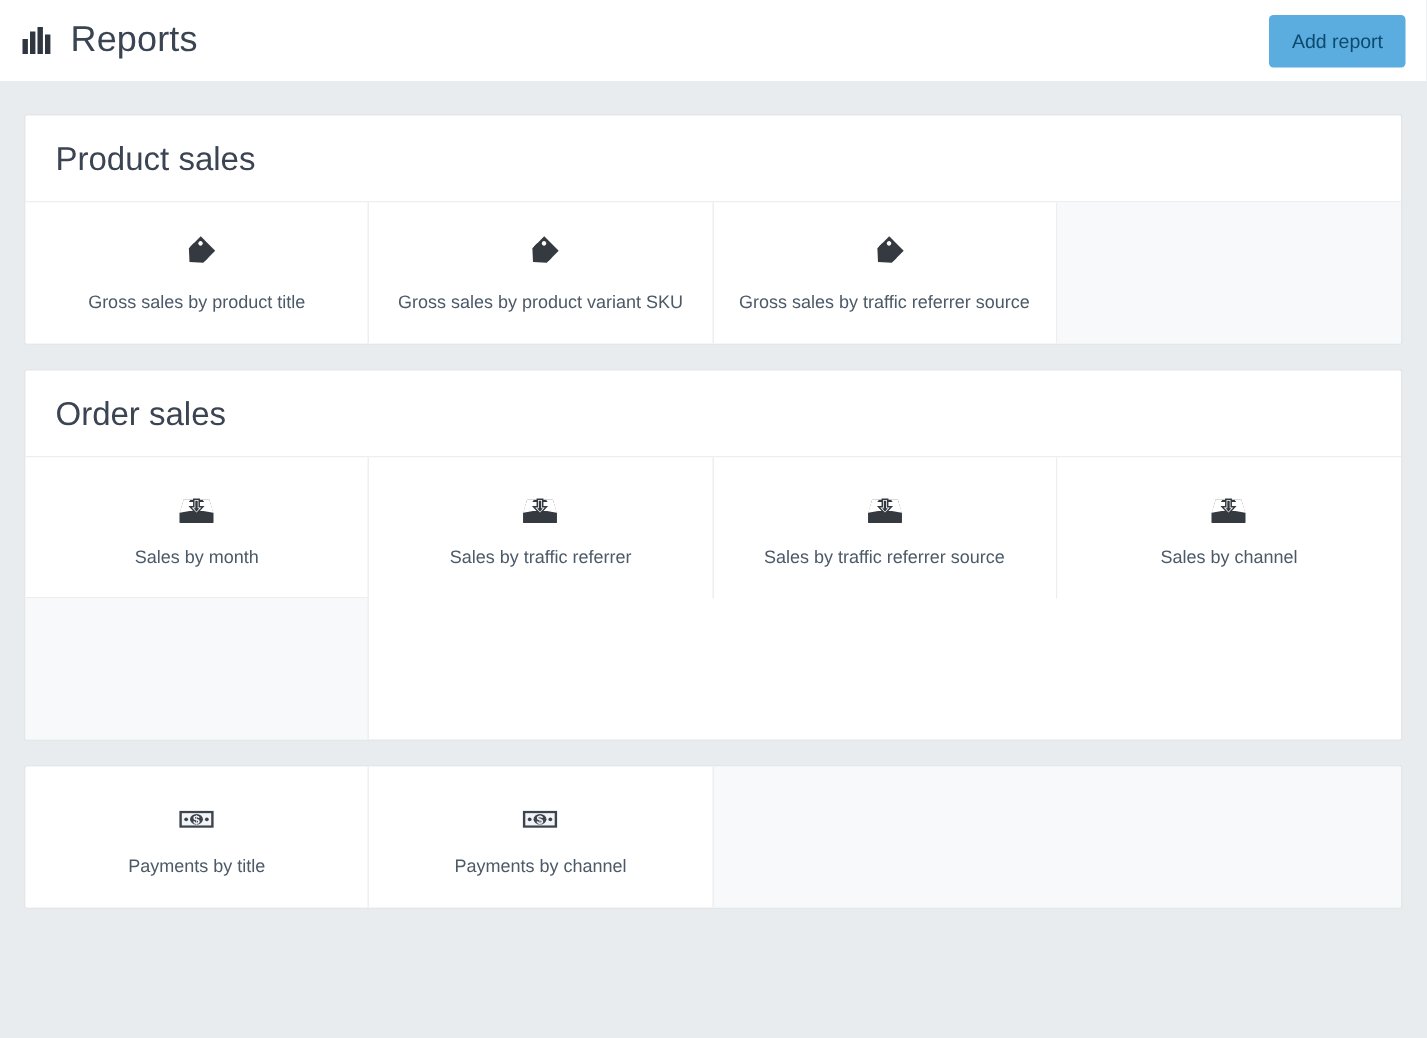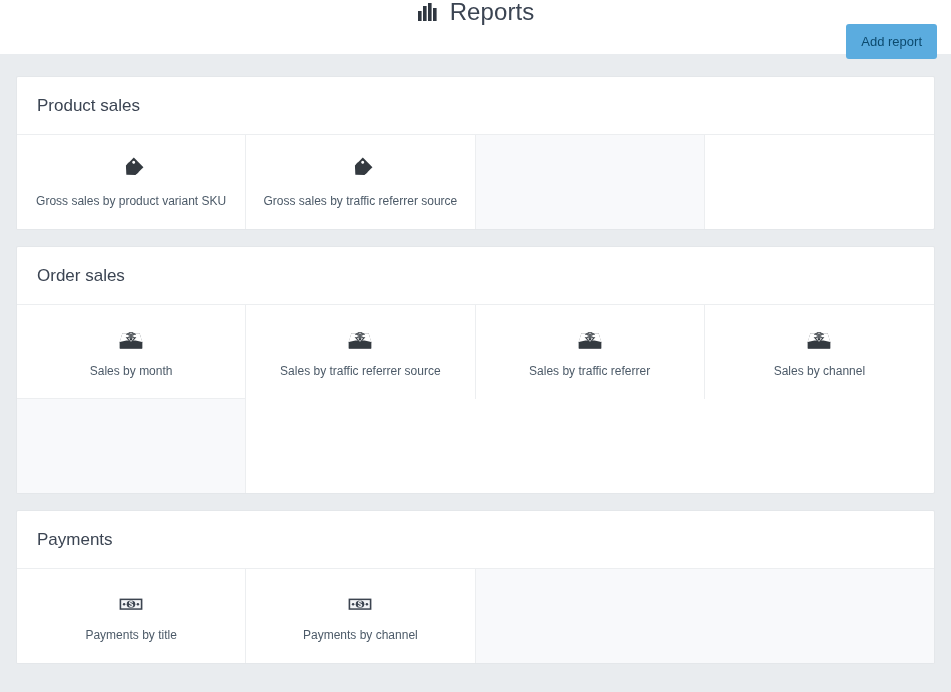--- a/index.html
+++ b/index.html
@@ -18,21 +18,20 @@
   }
 
   
   .topbar {
     position: relative;
     height: 54px;
     background: #ffffff;
     display: flex;
     align-items: center;
     padding: 0 14px 0 14px;
-    flex-direction: column;
   }
 
   .brand {
     display: flex;
     align-items: center;
     gap: 11px;
   }
 
   .brand-icon {
     width: 22px;
@@ -79,21 +78,21 @@
 
   .card-header {
     height: 58px;
     display: flex;
     align-items: center;
     padding: 0 20px;
     border-bottom: 1px solid #eceef0;
   }
 
   .card-header-title {
-    font-size: 17px;
+    font-size: 22px;
     font-weight: 400;
     color: #3b4452;
     line-height: 1;
   }
 
   .tile-grid {
     display: flex;
     flex-wrap: wrap;
   }
 
@@ -170,20 +169,32 @@
           <a class="tile last-row">
             <span class="tile-icon">
   <svg viewBox="0 0 26 26" width="26" height="26" aria-hidden="true">
     <g transform="rotate(45 13 13)">
       <path d="M6.2 2.2h13.6v11.2L13 19.6 6.2 13.4z" fill="#343a40"></path>
       <path d="M6.2 8.6 13 14.8l6.8-6.2v3.2L13 18 6.2 11.8z" fill="#343a40"></path>
       <circle cx="9.4" cy="5.6" r="1.5" fill="#ffffff"></circle>
     </g>
   </svg>
 </span>
+            <span class="tile-label">Gross sales by product title</span>
+          </a>
+          <a class="tile last-row">
+            <span class="tile-icon">
+  <svg viewBox="0 0 26 26" width="26" height="26" aria-hidden="true">
+    <g transform="rotate(45 13 13)">
+      <path d="M6.2 2.2h13.6v11.2L13 19.6 6.2 13.4z" fill="#343a40"></path>
+      <path d="M6.2 8.6 13 14.8l6.8-6.2v3.2L13 18 6.2 11.8z" fill="#343a40"></path>
+      <circle cx="9.4" cy="5.6" r="1.5" fill="#ffffff"></circle>
+    </g>
+  </svg>
+</span>
             <span class="tile-label">Gross sales by product variant SKU</span>
           </a>
           <a class="tile last-row">
             <span class="tile-icon">
   <svg viewBox="0 0 26 26" width="26" height="26" aria-hidden="true">
     <g transform="rotate(45 13 13)">
       <path d="M6.2 2.2h13.6v11.2L13 19.6 6.2 13.4z" fill="#343a40"></path>
       <path d="M6.2 8.6 13 14.8l6.8-6.2v3.2L13 18 6.2 11.8z" fill="#343a40"></path>
       <circle cx="9.4" cy="5.6" r="1.5" fill="#ffffff"></circle>
     </g>
@@ -216,55 +227,52 @@
             <span class="tile-icon">
   <svg viewBox="0 0 26 26" width="26" height="26" aria-hidden="true">
     <path d="M4.4 6.2h17.2l2.6 9.1v6.4H1.8v-6.4z" fill="#343a40"></path>
     <path d="M9.6 14.6H1.8v6.7h22.4v-6.7h-7.8a3.5 3.5 0 0 1-7 0z" fill="#343a40"></path>
     <path d="M8.4 13.6 1.8 14.9v-.3l2.6-8.4h4.6l-1.1 1.5h3.7v-1.5h2.8v1.5h3.7l-1.1-1.5h4.6l2.6 8.4v.3l-6.6-1.3z" fill="#ffffff"></path>
     <path d="M10.7 5.3h4.6v5h3.1L13 16.2 7.6 10.3h3.1z" fill="#343a40"></path>
     <path d="M11.7 6.3h2.6v5h1.9L13 14.7l-3.2-3.4h1.9z" fill="#ffffff"></path>
     <path d="M12.2 6.8h1.6v5h1.1L13 14.1l-1.9-2.3h1.1z" fill="#343a40"></path>
   </svg>
 </span>
-            <span class="tile-label">Sales by traffic referrer source</span>
+            <span class="tile-label">Sales by traffic referrer</span>
           </a>
           <a class="tile last-row">
             <span class="tile-icon">
   <svg viewBox="0 0 26 26" width="26" height="26" aria-hidden="true">
     <path d="M4.4 6.2h17.2l2.6 9.1v6.4H1.8v-6.4z" fill="#343a40"></path>
     <path d="M9.6 14.6H1.8v6.7h22.4v-6.7h-7.8a3.5 3.5 0 0 1-7 0z" fill="#343a40"></path>
     <path d="M8.4 13.6 1.8 14.9v-.3l2.6-8.4h4.6l-1.1 1.5h3.7v-1.5h2.8v1.5h3.7l-1.1-1.5h4.6l2.6 8.4v.3l-6.6-1.3z" fill="#ffffff"></path>
     <path d="M10.7 5.3h4.6v5h3.1L13 16.2 7.6 10.3h3.1z" fill="#343a40"></path>
     <path d="M11.7 6.3h2.6v5h1.9L13 14.7l-3.2-3.4h1.9z" fill="#ffffff"></path>
     <path d="M12.2 6.8h1.6v5h1.1L13 14.1l-1.9-2.3h1.1z" fill="#343a40"></path>
   </svg>
 </span>
-            <span class="tile-label">Sales by traffic referrer</span>
+            <span class="tile-label">Sales by traffic referrer source</span>
           </a>
           <a class="tile last-row">
             <span class="tile-icon">
   <svg viewBox="0 0 26 26" width="26" height="26" aria-hidden="true">
     <path d="M4.4 6.2h17.2l2.6 9.1v6.4H1.8v-6.4z" fill="#343a40"></path>
     <path d="M9.6 14.6H1.8v6.7h22.4v-6.7h-7.8a3.5 3.5 0 0 1-7 0z" fill="#343a40"></path>
     <path d="M8.4 13.6 1.8 14.9v-.3l2.6-8.4h4.6l-1.1 1.5h3.7v-1.5h2.8v1.5h3.7l-1.1-1.5h4.6l2.6 8.4v.3l-6.6-1.3z" fill="#ffffff"></path>
     <path d="M10.7 5.3h4.6v5h3.1L13 16.2 7.6 10.3h3.1z" fill="#343a40"></path>
     <path d="M11.7 6.3h2.6v5h1.9L13 14.7l-3.2-3.4h1.9z" fill="#ffffff"></path>
     <path d="M12.2 6.8h1.6v5h1.1L13 14.1l-1.9-2.3h1.1z" fill="#343a40"></path>
   </svg>
 </span>
             <span class="tile-label">Sales by channel</span>
           </a>
           <div class="tile tile-empty last-row span-1"></div>
         </div>
       </div>
       <div class="card">
-        <div class="card-header">
-          <span class="card-header-title">Payments</span>
-        </div>
         <div class="tile-grid">
           <a class="tile last-row">
             <span class="tile-icon">
   <svg viewBox="0 0 26 26" width="26" height="26" aria-hidden="true">
     <rect x="1.6" y="7.6" width="22.8" height="11.2" fill="#3c4450"></rect>
     <rect x="3.2" y="9.1" width="19.6" height="8.2" fill="#f3f4f6"></rect>
     <ellipse cx="13" cy="13.2" rx="4.3" ry="3.6" fill="#3c4450"></ellipse>
     <text x="13" y="16" text-anchor="middle" font-family="'Liberation Sans', sans-serif" font-size="8.2" font-weight="bold" fill="#f3f4f6">$</text>
     <circle cx="6.1" cy="13.2" r="1.25" fill="#3c4450"></circle>
     <circle cx="19.9" cy="13.2" r="1.25" fill="#3c4450"></circle>

